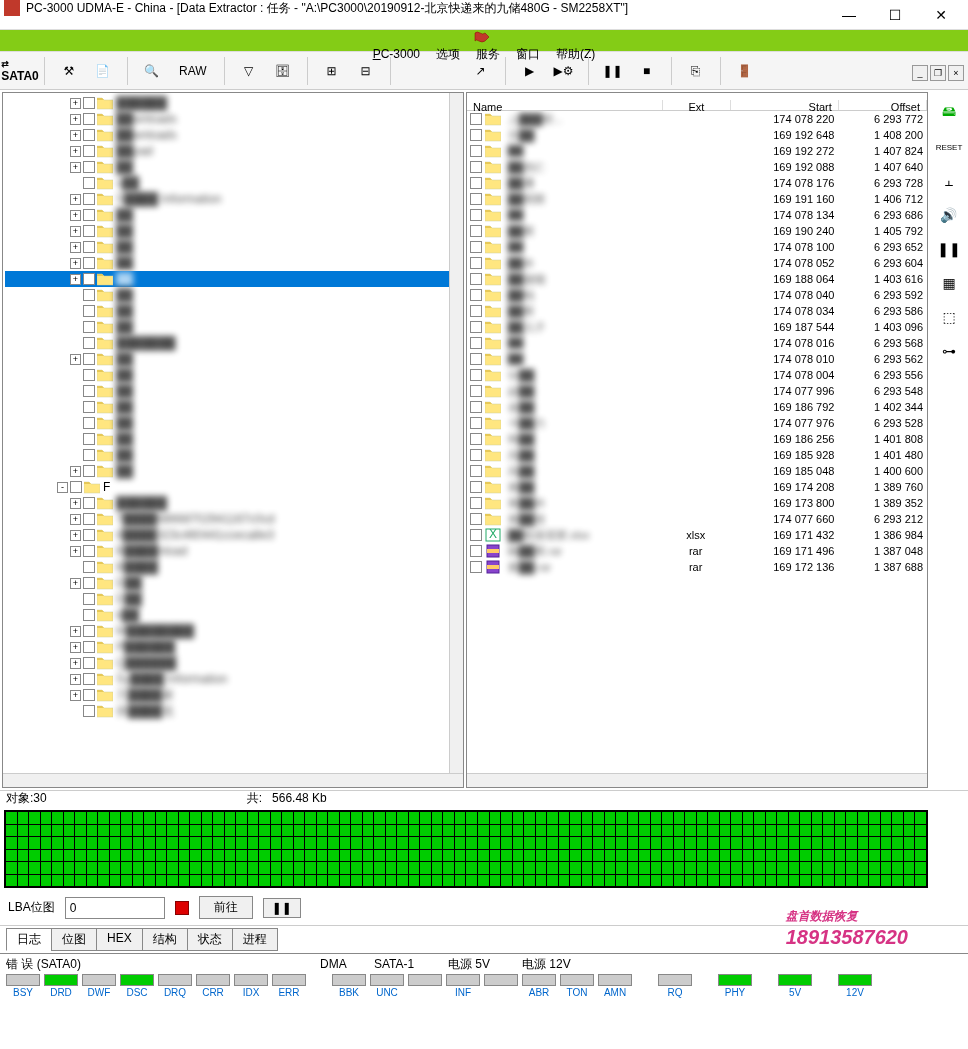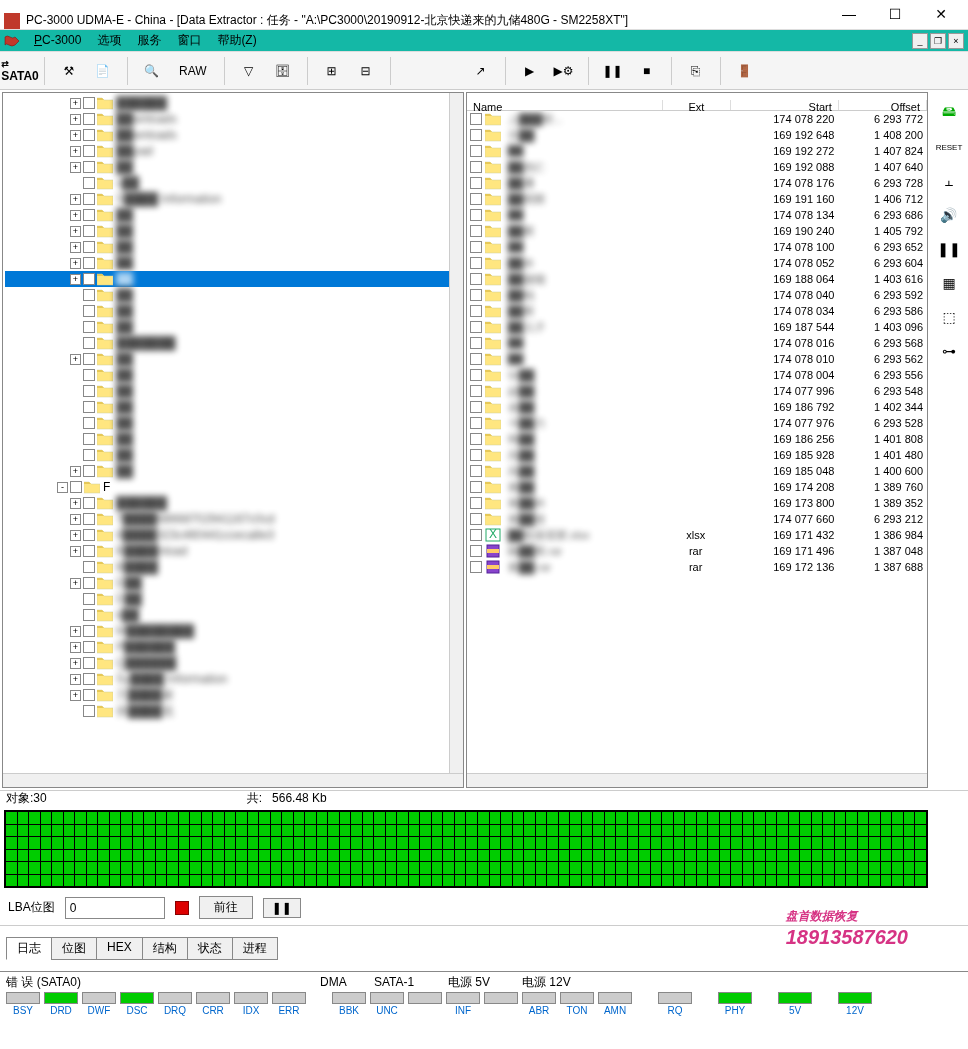--- a/index.html
+++ b/index.html
@@ -1,26 +1,26 @@
 <!DOCTYPE html>
 <html><head>
 <meta charset="utf-8">
 <style>
 * { margin: 0; padding: 0; box-sizing: border-box; font-family: "Microsoft YaHei", "Segoe UI", Tahoma, sans-serif; font-size: 12px; }
 body { background: #fff; width: 968px; height: 1049px; overflow: hidden; position: relative; }
 
 
-.titlebar { height: 30px; background: #fff; display: flex; align-items: flex-end; padding: 0 4px; border-bottom: 1px solid #ddd; }
+.titlebar { height: 30px; background: #fff; display: flex; align-items: flex-start; padding: 0 4px; border-bottom: 1px solid #ddd; }
 .titlebar .appicon { width: 16px; height: 16px; background: #c0392b; margin-right: 6px; }
 .titlebar .title { flex: 1; color: #000; }
 .titlebar .winbtns { display: flex; gap: 0; }
 .titlebar .winbtn { width: 46px; height: 30px; display: flex; align-items: center; justify-content: center; font-size: 14px; }
 
 
-.menubar { height: 22px; background: #14b8a6; display: flex; align-items: center; padding: 0 4px; gap: 2px; border-bottom: 1px solid #ddd; }
+.menubar { height: 22px; background: #84cc16; display: flex; align-items: center; padding: 0 4px; gap: 2px; border-bottom: 1px solid #ddd; flex-direction: column; }
 .menubar .appicon2 { width: 16px; height: 14px; margin-right: 4px; display: inline-block; }
 .menubar .appicon2 svg { width: 16px; height: 14px; }
 .menubar .menuitem { padding: 2px 8px; cursor: default; }
 .menubar .mdibtns { margin-left: auto; display: flex; gap: 2px; }
 .menubar .mdibtn { width: 16px; height: 16px; border: 1px solid #999; display: flex; align-items: center; justify-content: center; font-size: 9px; background: #f0f0f0; }
 
 
 .toolbar { height: 38px; background: #f5f5f5; display: flex; align-items: center; padding: 4px 6px; gap: 6px; border-bottom: 1px solid #ccc; }
 .toolbar .sep { width: 1px; height: 28px; background: #ccc; margin: 0 4px; }
 .toolbar .tbtn { width: 28px; height: 28px; display: flex; align-items: center; justify-content: center; border: 1px solid transparent; cursor: pointer; }
@@ -75,21 +75,21 @@
 
 .lbarow { display: flex; align-items: center; gap: 10px; padding: 6px 8px; }
 .lbarow .lbainput { width: 100px; height: 22px; border: 1px solid #888; padding: 0 4px; background: #fff; }
 .lbarow .redblock { width: 14px; height: 14px; background: #d00; border: 1px solid #800; }
 .lbarow .btn { padding: 2px 14px; border: 1px solid #888; background: #f0f0f0; cursor: pointer; }
 .lbarow .pausebtn { padding: 2px 8px; border: 1px solid #888; background: #f0f0f0; }
 .watermark { position: absolute; right: 60px; bottom: 100px; color: #d63384; font-size: 22px; font-style: italic; font-weight: bold; pointer-events: none; }
 .watermark .phone { font-size: 20px; display: block; }
 
 
-.tabsrow { display: flex; gap: 0; padding: 11px 6px; border-top: 1px solid #ccc; }
+.tabsrow { display: flex; gap: 0; padding: 2px 6px; border-top: 1px solid #ccc; }
 .tabsrow .tab { padding: 2px 10px; border: 1px solid #888; background: #f0f0f0; margin-right: -1px; cursor: pointer; }
 .tabsrow .tab.active { background: #fff; border-bottom-color: #fff; }
 
 
 .footer { border-top: 1px solid #888; padding: 2px 6px; }
 .footer-labels { display: flex; gap: 4px; height: 16px; align-items: center; }
 .footer-leds { display: flex; gap: 4px; padding: 2px 0; }
 .led { width: 34px; height: 12px; background: #ccc; border: 1px solid #888; }
 .led.on { background: #0c0; }
 .led-label { width: 34px; text-align: center; font-size: 10px; color: #06c; }

